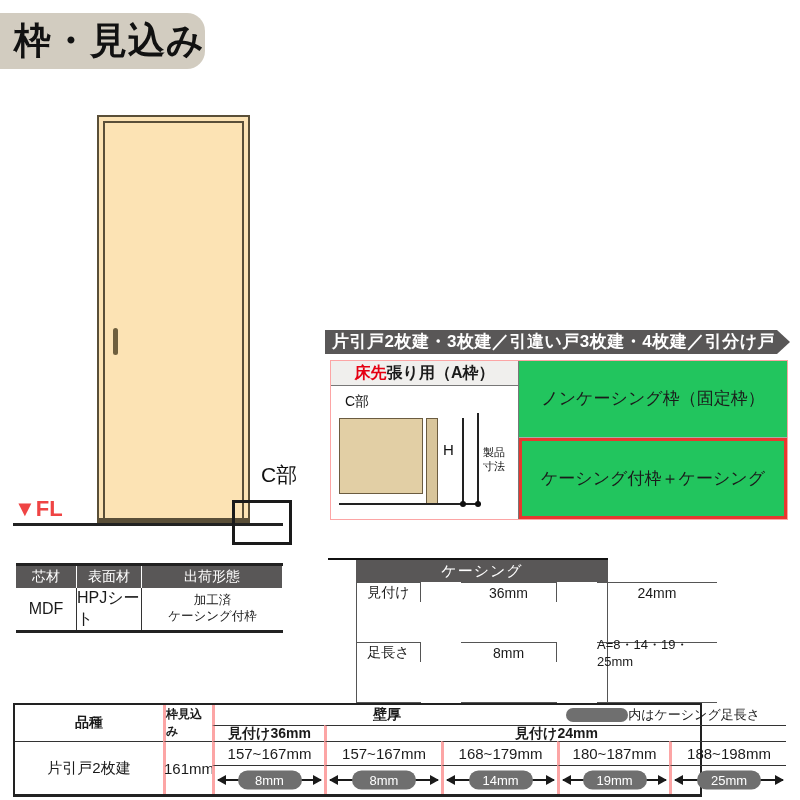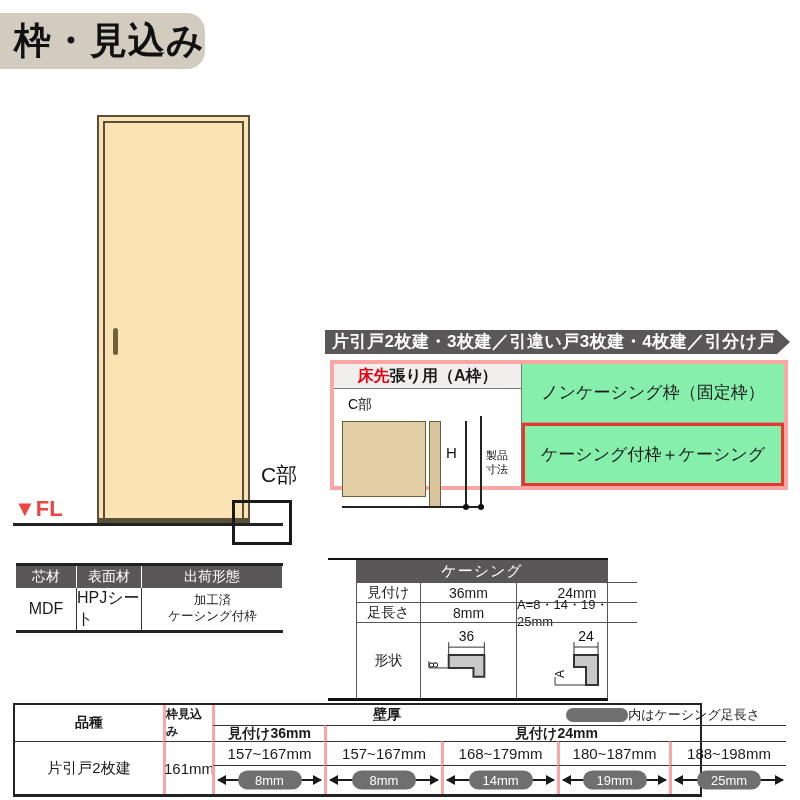--- a/index.html
+++ b/index.html
@@ -30,53 +30,53 @@
   .c-box{position:absolute;left:232px;top:500px;width:60px;height:45px;border:3px solid #1a1a1a;box-sizing:border-box;}
   .c-label-big{position:absolute;left:261px;top:461px;font-size:21px;color:#111;}
   
   .banner{
     position:absolute;left:325px;top:330px;width:465px;height:24px;background:#595757;
     color:#fff;font-size:17px;font-weight:600;line-height:24px;padding-left:7px;box-sizing:border-box;
     clip-path:polygon(0 0, calc(100% - 13px) 0, 100% 50%, calc(100% - 13px) 100%, 0 100%);
     letter-spacing:0.5px;
   }
   
-  .frame-table{position:absolute;left:330px;top:360px;width:458px;height:130px;border:4px solid #fca5a5;box-sizing:border-box;display:flex;}
+  .frame-table{position:absolute;left:330px;top:360px;width:458px;height:160px;border:1px solid #fca5a5;box-sizing:border-box;display:flex;}
   .ft-left{width:188px;border-right:1px solid #777;box-sizing:border-box;display:flex;flex-direction:column;}
   .ft-header{height:25px;background:#f0efed;border-bottom:1px solid #777;font-size:16px;font-weight:600;
     display:flex;align-items:center;justify-content:center;box-sizing:border-box;}
   .ft-header .red{color:#e50012;}
   .ft-diagram{position:relative;flex:1;background:#fff;}
   .fd-clabel{position:absolute;left:14px;top:7px;font-size:14px;color:#111;}
   .fd-panel{position:absolute;left:8px;top:32px;width:84px;height:76px;background:#e2cfa5;border:1px solid #6b5c40;box-sizing:border-box;}
   .fd-strip{position:absolute;left:95px;top:32px;width:12px;height:86px;background:#d8c59b;border:1px solid #6b5c40;box-sizing:border-box;}
   .fd-floor{position:absolute;left:8px;top:117px;width:142px;height:2px;background:#222;}
   .fd-dim1{position:absolute;left:131px;top:32px;width:2px;height:86px;background:#222;}
   .fd-dim2{position:absolute;left:146px;top:27px;width:2px;height:91px;background:#222;}
   .fd-dot{position:absolute;width:6px;height:6px;border-radius:50%;background:#111;}
   .fd-dot.d1{left:129px;top:115px;}
   .fd-dot.d2{left:144px;top:115px;}
   .fd-h{position:absolute;left:112px;top:55px;font-size:15px;color:#111;}
   .fd-pd{position:absolute;left:152px;top:60px;font-size:11px;line-height:1.25;color:#111;}
   .ft-right{flex:1;display:flex;flex-direction:column;}
-  .ft-cell{flex:1;background:#86efac;display:flex;align-items:center;justify-content:center;font-size:17px;box-sizing:border-box;}
+  .ft-cell{flex:1;background:#22c55e;display:flex;align-items:center;justify-content:center;font-size:17px;box-sizing:border-box;}
   .ft-cell.top{border-bottom:1px solid #aaa;}
   .ft-cell.highlighted{border:3px solid #e8372f;}
   
   .material-table{position:absolute;left:16px;top:563px;width:267px;border-top:3px solid #222;border-bottom:3px solid #222;box-sizing:border-box;}
   .mt-grid{display:grid;grid-template-columns:61px 65px 141px;}
   .mt-h{height:22px;background:#595757;color:#fff;font-size:14px;display:flex;align-items:center;justify-content:center;border-right:1px solid #fff;}
   .mt-h:last-child{border-right:none;}
   .mt-v{height:42px;display:flex;flex-direction:column;align-items:center;justify-content:center;font-size:16px;border-right:1px solid #333;box-sizing:border-box;}
   .mt-v:last-child{border-right:none;}
   .mt-v .small{font-size:12.5px;line-height:1.25;text-align:center;}
   
   .casing-table{position:absolute;left:328px;top:558px;width:280px;border-top:2px solid #111;border-bottom:3px solid #111;box-sizing:border-box;padding-left:28px;}
   .ct-title{height:22px;background:#595757;color:#fff;font-size:15px;display:flex;align-items:center;justify-content:center;letter-spacing:1px;}
-  .ct-grid{display:grid;grid-template-columns:64px 96px 120px;border-left:1px solid #555;border-right:1px solid #555;box-sizing:border-box;}
+  .ct-grid{display:grid;grid-template-columns:64px 96px 120px;border-left:1px solid #555;border-right:1px solid #555;box-sizing:border-box;gap:40px;}
   .ct-cell{border-top:1px solid #555;border-right:1px solid #555;display:flex;align-items:center;justify-content:center;font-size:14px;height:20px;box-sizing:border-box;}
   .ct-cell:nth-child(3n){border-right:none;}
   .ct-cell.tall{height:76px;}
   .ct-cell.narrowtext{font-size:13px;}
   .shape-svg{display:block;}
   
   .spec-table{
     position:absolute;left:13px;top:703px;width:689px;
     border:2px solid #222;border-bottom-width:3px;box-sizing:border-box;
     display:grid;grid-template-columns:148px 49px 112px 117px 116px 112px 117px;

